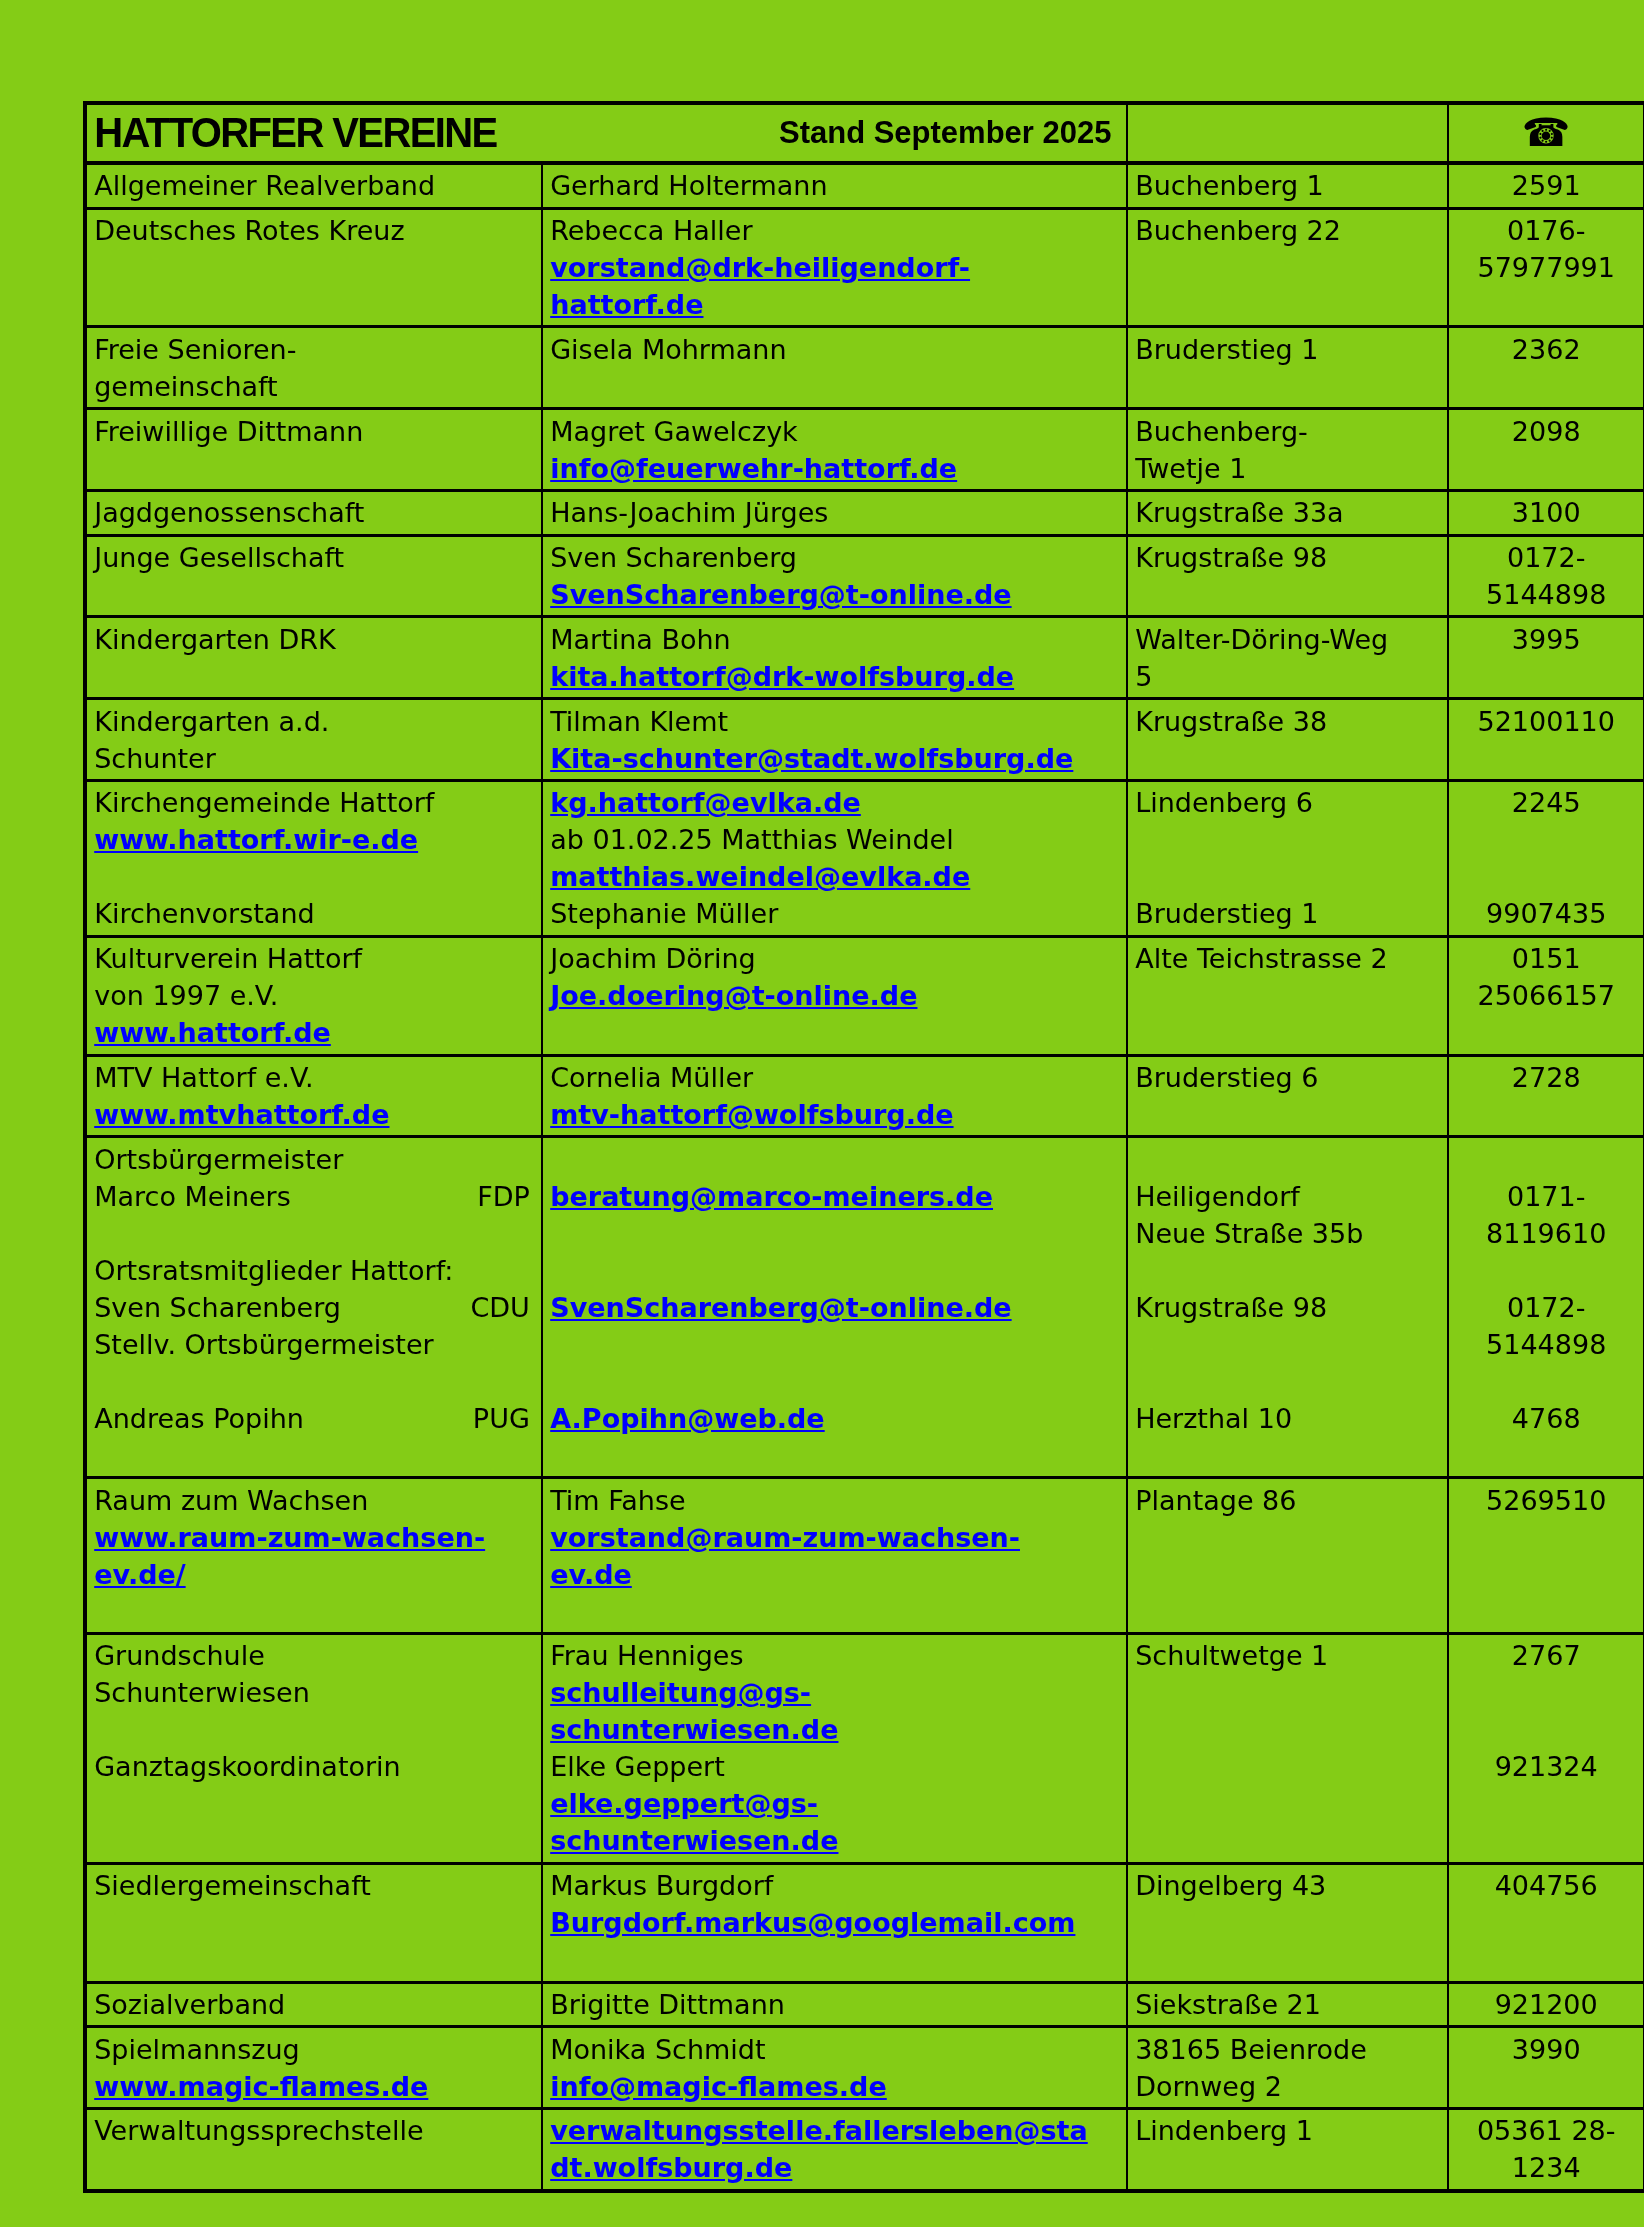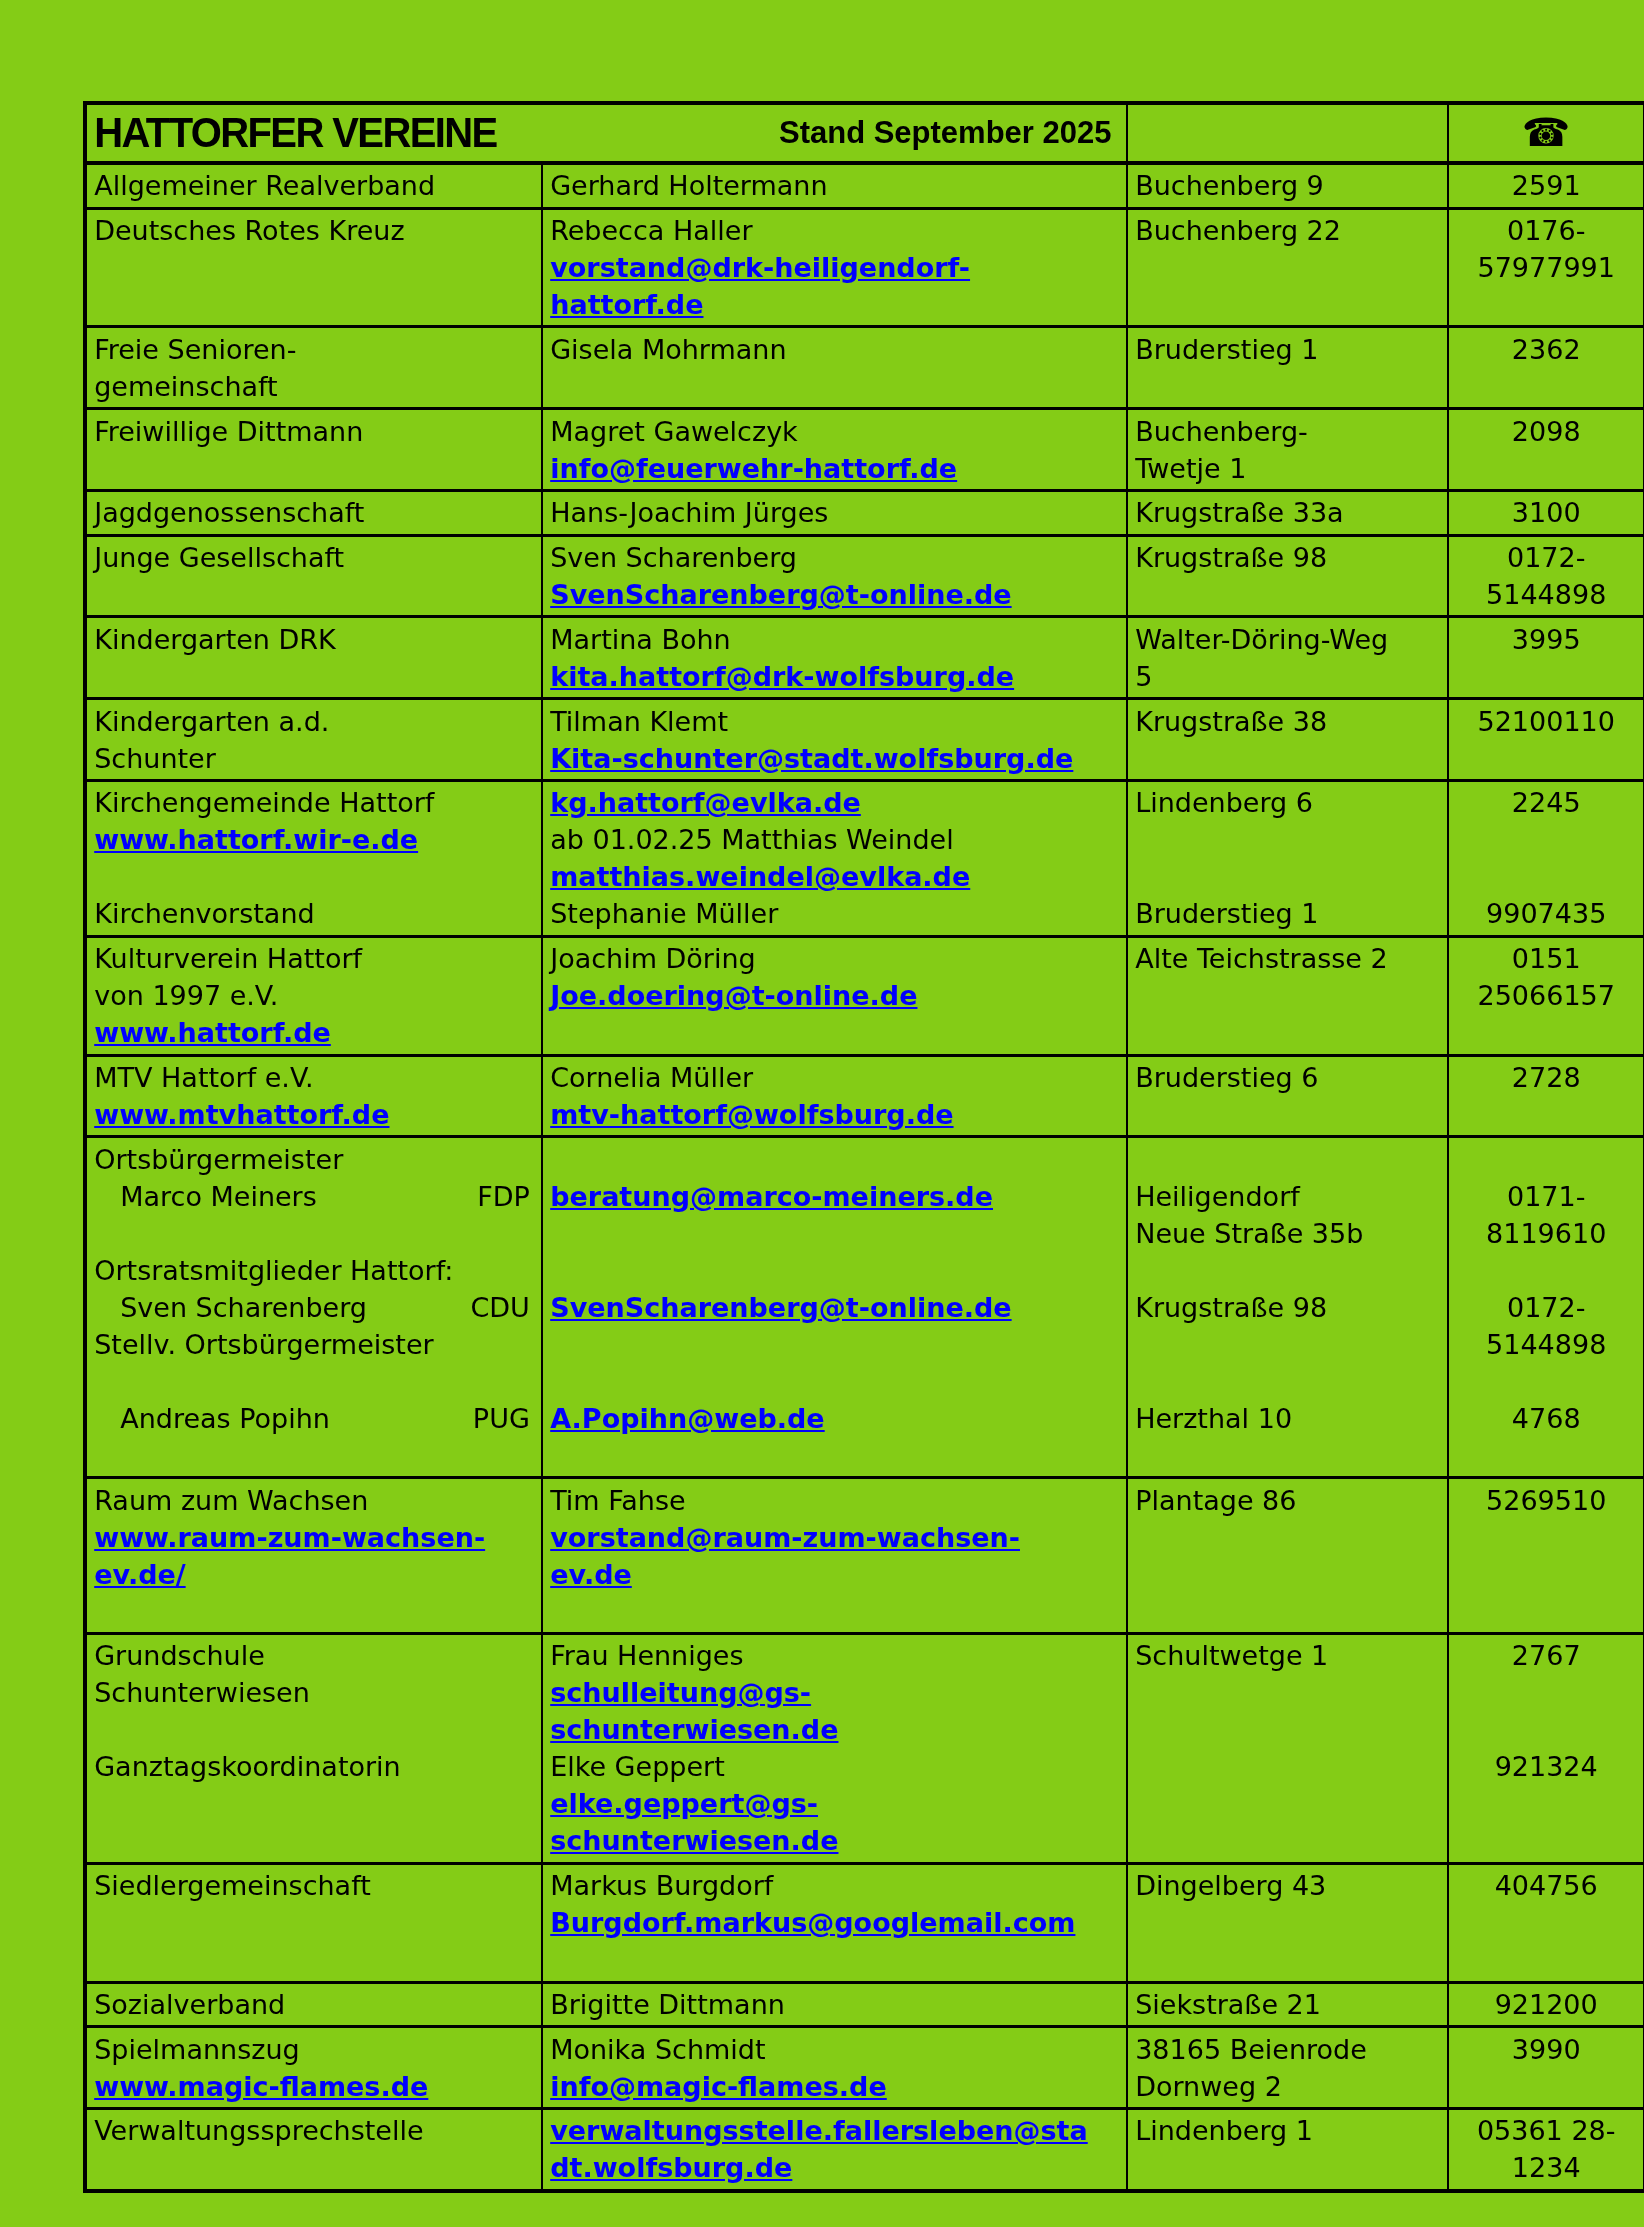--- a/index.html
+++ b/index.html
@@ -37,21 +37,21 @@
   .doc-stand{
     font-family:"Liberation Sans",sans-serif;
     font-weight:bold;font-size:31px;white-space:nowrap;
   }
   .phone-head{text-align:center;font-size:39px;line-height:39px;padding:1.6px 0;}
   td.c-phone{text-align:center;padding-left:2px;padding-right:1.6px;}
   .line{
     height:37px;line-height:37px;
     font-size:27px;white-space:nowrap;
   }
-  .line.lr{display:flex;justify-content:space-between;padding-right:6.4px;margin-left:26px;}
+  .line.lr{display:flex;justify-content:space-between;padding-right:6.4px;}
   a.lnk{color:#0000ff;text-decoration:underline;cursor:pointer;font-weight:bold;}
   .blank{visibility:hidden;}
 </style>
 </head>
 <body>
 
 <div class="page">
   <table class="vereine">
     <colgroup>
       <col style="width:457px">
@@ -75,21 +75,21 @@
     </thead>
     <tbody id="rows-body">
         <tr>
           <td class="c-club">
             <div class="line">Allgemeiner Realverband</div>
           </td>
           <td class="c-contact">
             <div class="line">Gerhard Holtermann</div>
           </td>
           <td class="c-address">
-            <div class="line">Buchenberg 9</div>
+            <div class="line">Buchenberg 1</div>
           </td>
           <td class="c-phone">
             <div class="line">2591</div>
           </td>
         </tr>
         <tr>
           <td class="c-club">
             <div class="line">Deutsches Rotes Kreuz</div>
           </td>
           <td class="c-contact">

